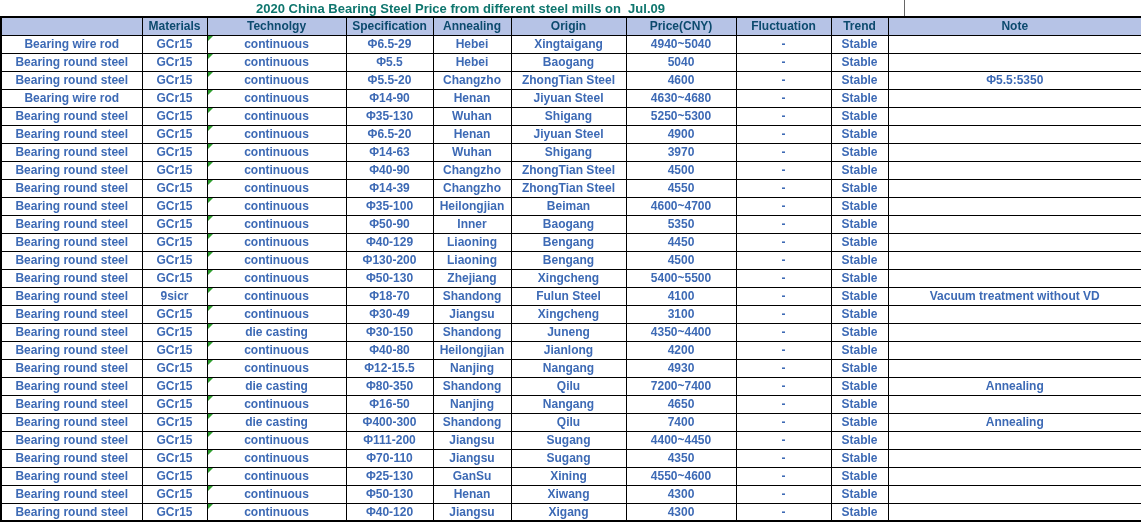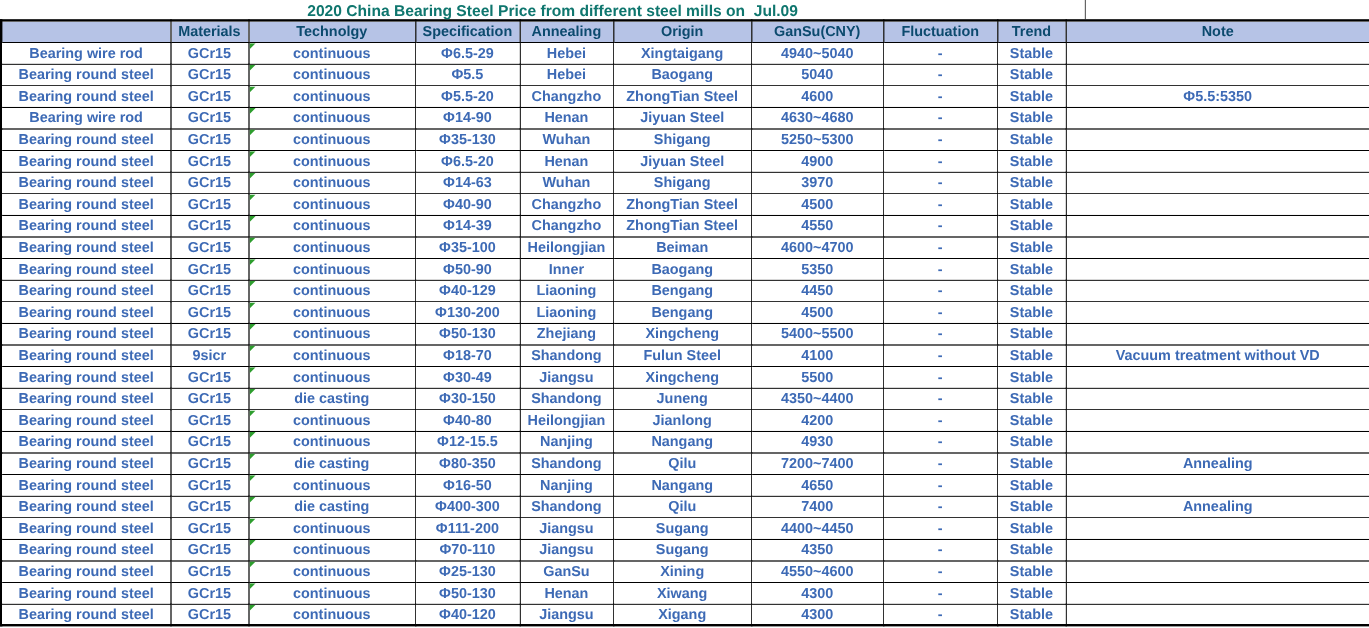--- a/index.html
+++ b/index.html
@@ -74,21 +74,21 @@
       <col style="width:254px">
     </colgroup>
     <thead>
       <tr>
           <th></th>
           <th>Materials</th>
           <th>Technolgy</th>
           <th>Specification</th>
           <th>Annealing</th>
           <th>Origin</th>
-          <th>GanSu(CNY)</th>
+          <th>Price(CNY)</th>
           <th>Fluctuation</th>
           <th>Trend</th>
           <th>Note</th>
         </tr>
     </thead>
     <tbody>
         <tr>
           <td><span>Bearing wire rod</span></td>
           <td><span>GCr15</span></td>
           <td><span class="flag"></span><span>continuous</span></td>
@@ -268,21 +268,21 @@
           <td><span>Stable</span></td>
           <td><span>Vacuum treatment without VD</span></td>
         </tr>
         <tr>
           <td><span>Bearing round steel</span></td>
           <td><span>GCr15</span></td>
           <td><span class="flag"></span><span>continuous</span></td>
           <td><span>Φ30-49</span></td>
           <td><span>Jiangsu</span></td>
           <td><span>Xingcheng</span></td>
-          <td><span>5500</span></td>
+          <td><span>3100</span></td>
           <td><span>-</span></td>
           <td><span>Stable</span></td>
           <td><span></span></td>
         </tr>
         <tr>
           <td><span>Bearing round steel</span></td>
           <td><span>GCr15</span></td>
           <td><span class="flag"></span><span>die casting</span></td>
           <td><span>Φ30-150</span></td>
           <td><span>Shandong</span></td>

